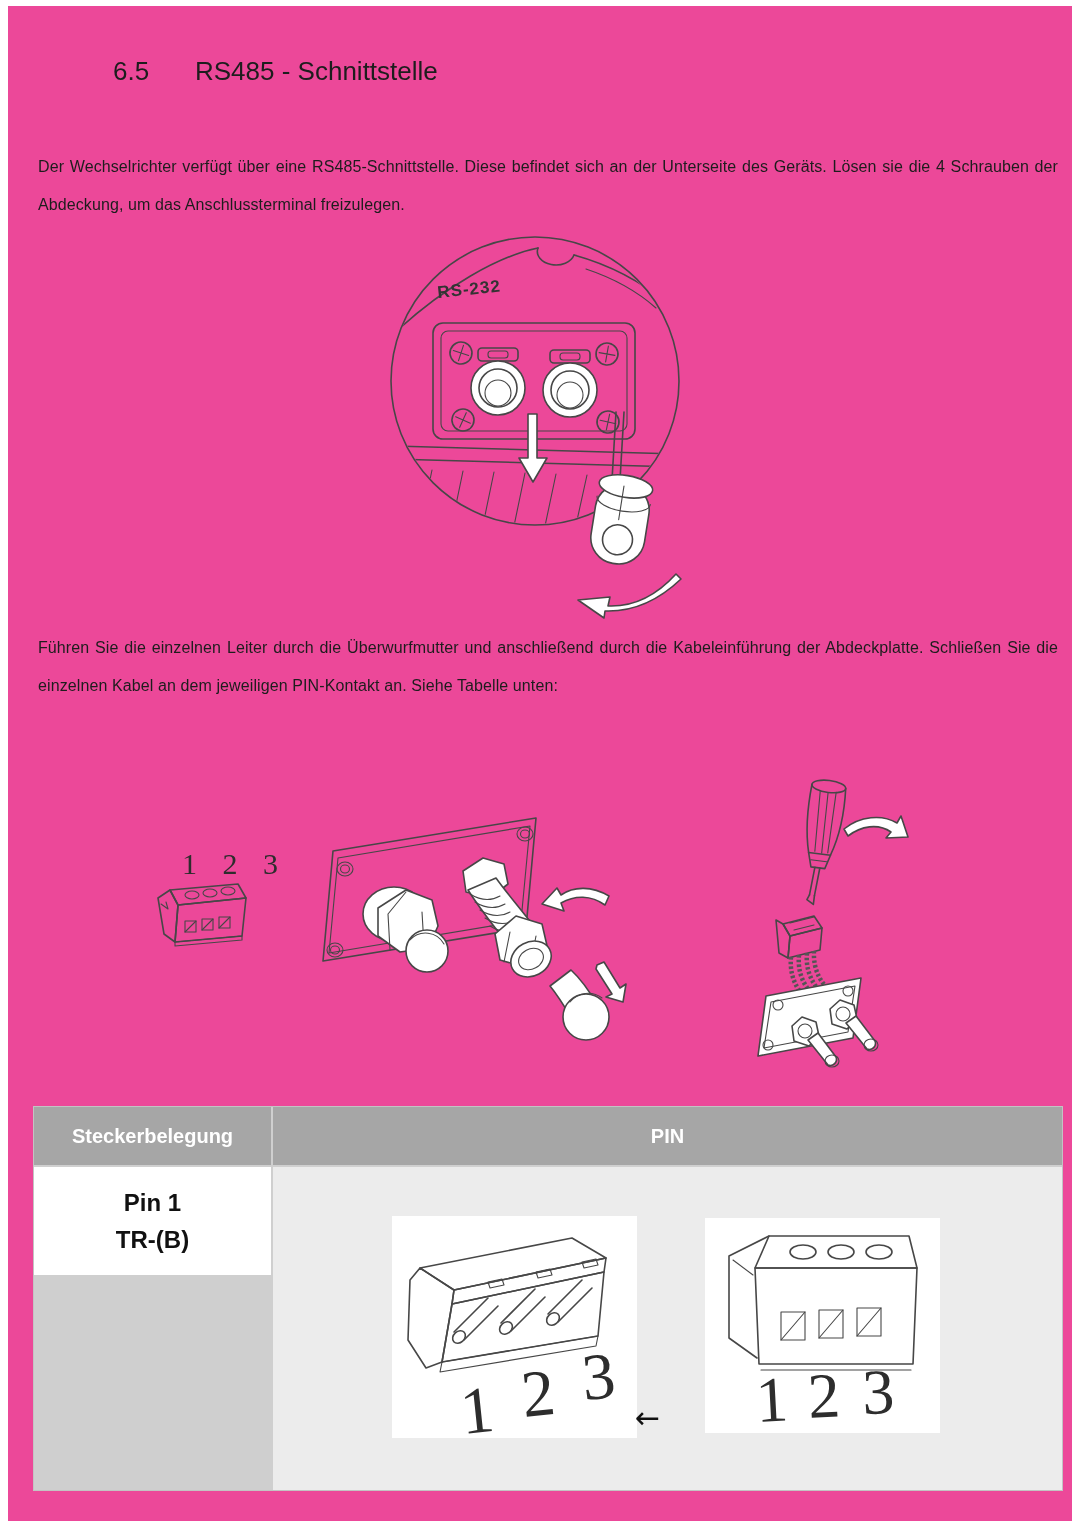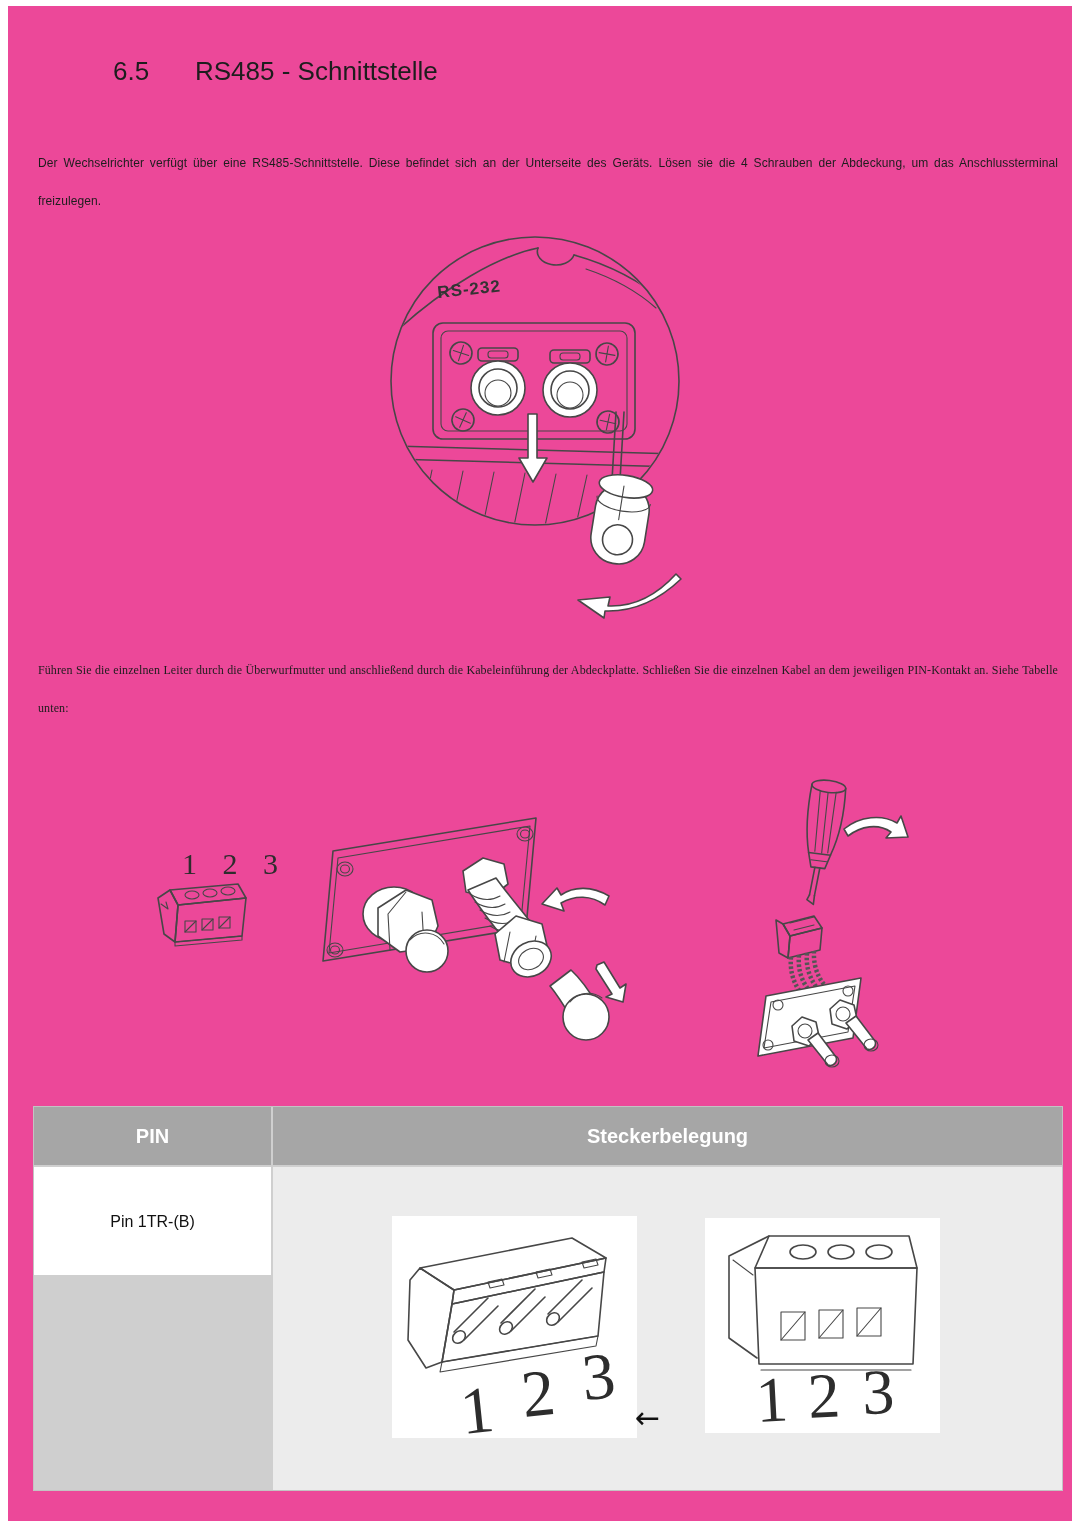--- a/index.html
+++ b/index.html
@@ -8,45 +8,45 @@
     background:#ec4899; overflow:hidden;
     font-family:"Liberation Sans", sans-serif;
     color:var(--ink,#1d1d1d);
   }
   
   .heading{position:absolute; top:50px; left:0; font-size:26px; font-weight:400; color:var(--ink,#1d1d1d); white-space:nowrap;}
   .heading .num{display:inline-block; margin-left:105px; width:82px;}
   
   .para{
     position:absolute; left:30px; width:1020px;
-    font-size:12px; line-height:38px; text-align:justify; color:var(--ink,#1d1d1d);
+    font-size:16px; line-height:38px; text-align:justify; color:var(--ink,#1d1d1d);
     letter-spacing:.1px;
   }
   .para.p1{top:126px;}
-  .para.p2{top:633px;font-family:Liberation Serif, serif;}
+  .para.p2{top:607px;}
   
   .figA{position:absolute; left:372px; top:218px;}
   .figB{position:absolute; left:130px; top:768px;}
   svg{display:block;}
   .ln{fill:none; stroke:var(--line_art,#474747); stroke-width:1.6; stroke-linecap:round; stroke-linejoin:round;}
   .lnw{fill:#ffffff; stroke:var(--line_art,#474747); stroke-width:1.6; stroke-linecap:round; stroke-linejoin:round;}
   .thin{stroke-width:1.1;}
   .lbl{fill:#333; font-family:"Liberation Sans", sans-serif; font-weight:700;}
   .serifnum{fill:#2d2d2d; font-family:"Liberation Serif", serif; font-weight:400;}
   
   .pin-table{
     position:absolute; left:25px; top:1100px; width:1030px; height:385px;
     box-sizing:border-box; border:1px solid var(--outer_border,#c3c3c3);
     background:var(--table_line,#cfcfcf);
     display:grid; grid-template-columns:237px 1fr; grid-template-rows:58px 108px 110px 101px;
     gap:2px; padding:0;
   }
   .cell{display:flex; align-items:center; justify-content:center;}
   .th{background:var(--header_bg,#a6a6a6); color:var(--header_text,#ffffff); font-weight:700; font-size:20px;}
-  .pin-cell{background:#ffffff; flex-direction:row; font-weight:400; font-size:16px; line-height:37px; color:#111;}
+  .pin-cell{background:#ffffff; flex-direction:column; font-weight:700; font-size:24px; line-height:37px; color:#111;}
   .img-cell{grid-column:2; grid-row:2 / 5; background:var(--panel_bg,#ececec); position:relative;}
   .whitebox{position:absolute; background:#ffffff;}
   .boxC{left:119px; top:49px; width:245px; height:222px;}
   .boxD{left:432px; top:51px; width:235px; height:215px;}
   .left-arrow{
     position:absolute; left:362px; top:236px; font-size:30px; color:#111;
     font-family:"DejaVu Sans", sans-serif; line-height:30px;
   }
 </style>
 </head>
@@ -248,24 +248,24 @@
         <path class="lnw" d="M702,226 L716,231 L719,245 L709,255 L694,250 L692,235 Z"></path>
         <circle class="ln thin" cx="705" cy="240" r="7"></circle>
         <path class="lnw" d="M708,249 L718,242 L737,267 C739,272 734,277 729,275 Z"></path>
         <ellipse class="ln thin" cx="733" cy="271" rx="7" ry="6"></ellipse>
       </g>
     </g>
   </svg>
 
   <div class="pin-table">
     <div class="cell th">
-      <span>PIN</span>
+      <span>Steckerbelegung</span>
     </div>
     <div class="cell th">
-      <span>Steckerbelegung</span>
+      <span>PIN</span>
     </div>
 
     <div class="cell pin-cell">
       <span>Pin 1</span>
       <span>TR-(B)</span>
     </div>
     <div class="cell img-cell">
 
       <div class="whitebox boxC">
         <svg width="245" height="222" viewBox="0 0 245 222">

